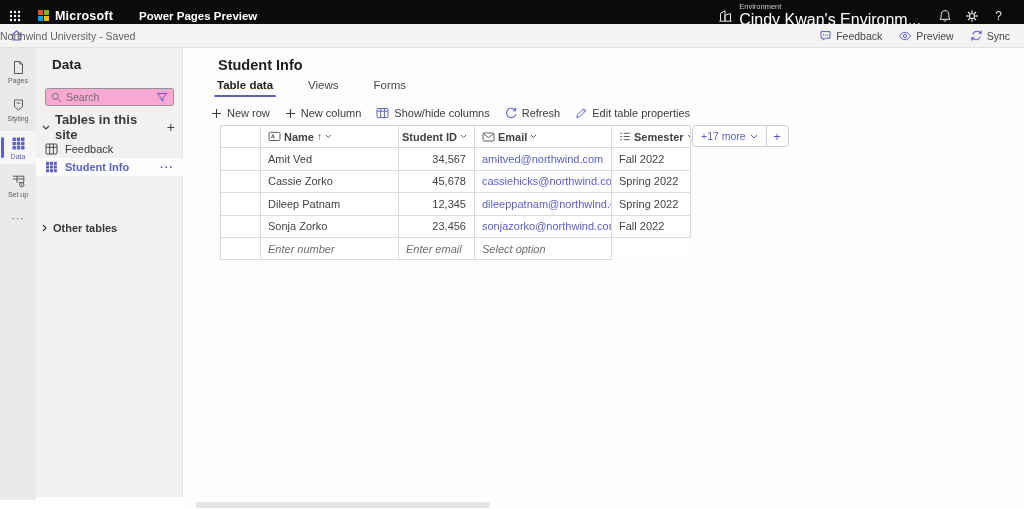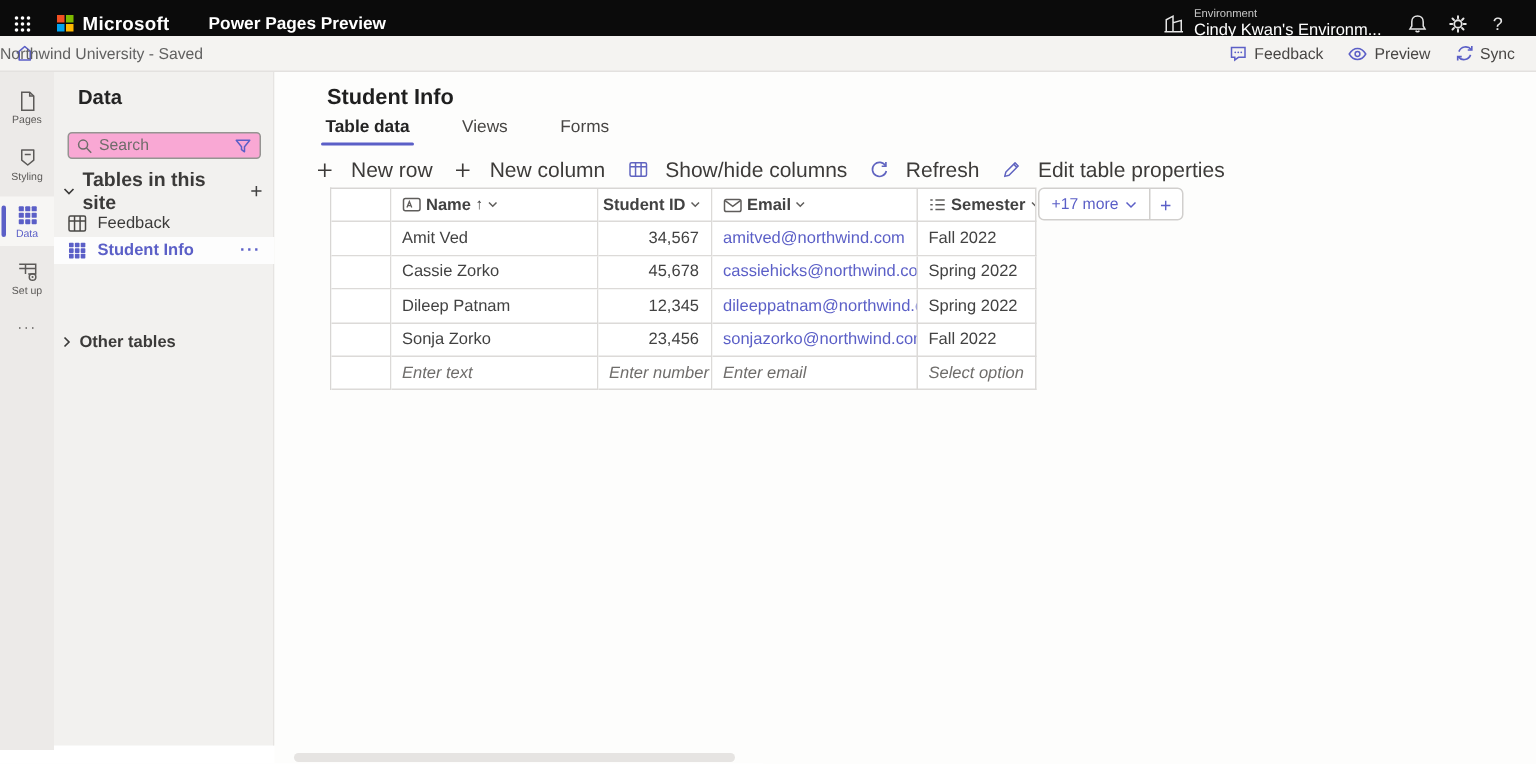--- a/index.html
+++ b/index.html
@@ -14,21 +14,21 @@
   .waffle { width:30px; height:24px; display:flex; align-items:center; justify-content:center; }
   .ms-logo { display:flex; align-items:center; gap:6px; margin-left:8px; }
   .ms-squares { display:grid; grid-template-columns:5px 5px; grid-template-rows:5px 5px; gap:1px; }
   .sq { width:5px; height:5px; }
   .ms-text { font-size:12.5px; font-weight:bold; letter-spacing:.2px; }
   .app-title { font-size:11.5px; font-weight:bold; margin-left:26px; }
   .tb-right { margin-left:auto; display:flex; align-items:center; height:24px; }
   .env { display:flex; align-items:center; gap:6px; padding:4px 10px; height:24px; }
   .env-text { display:flex; flex-direction:column; line-height:1.1; text-align:left; }
   .env-label { font-size:7.5px; color:#c8c8c8; }
-  .env-name { font-size:11px; color:#fff; }
+  .env-name { font-size:16px; color:#fff; }
   .tb-btn { width:27px; height:24px; display:flex; align-items:center; justify-content:center; color:#e8e8e8; }
   .help-q { font-size:12px; color:#e8e8e8; }
   .avatar { width:19px; height:19px; border-radius:50%; margin:0 8px 0 4px;
             background:radial-gradient(circle at 38% 30%, #b9cba4 0%, #7d9363 30%, #44522f 65%, #2a331f 100%); }
 
   
   .cmdbar { position:absolute; left:0; top:24px; width:1024px; height:24px; background:#f4f3f1;
             border-bottom:1px solid #e3e1df; display:flex; align-items:center; }
   .home-btn { width:32px; height:24px; display:flex; align-items:center; justify-content:center; }
   .site-status { position:absolute; left:0; right:0; text-align:left; font-size:10.5px; color:#616161; pointer-events:none; }
@@ -68,21 +68,21 @@
 
   
   .main { position:absolute; left:183px; top:48px; width:841px; height:461px; background:#fdfdfc; }
   .page-title { position:absolute; left:35px; top:9px; font-size:14.5px; font-weight:bold; color:#1f1f1f; }
   .tabs { position:absolute; left:15px; top:29px; display:flex; gap:13px; }
   .tab { position:relative; font-size:11.5px; color:#484644; padding:2px 3px 8px 3px;margin-left:16px; }
   .tab.selected { font-weight:bold; color:#242424; }
   .tab.selected::after { content:""; position:absolute; left:0; right:0; bottom:2px; height:2.5px;
                          border-radius:2px; background:#5b5fc7; }
   .toolbar { position:absolute; left:28px; top:56px; display:flex; align-items:center; gap:15px; height:18px; }
-  .tb-item { display:flex; align-items:center; gap:12px; font-size:14px; color:#3d3b39; }
+  .tb-item { display:flex; align-items:center; gap:5px; font-size:11px; color:#3d3b39; }
 
   
   .grid-table { position:absolute; left:37px; top:77px; display:grid;
                 grid-template-columns:40px 138px 76px 137px 79px; grid-auto-rows:22.4px;
                 border-top:1px solid #d8d6d4; border-left:1px solid #d8d6d4; background:#fff; }
   .cell { border-right:1px solid #dcdad8; border-bottom:1px solid #dcdad8; display:flex; align-items:center;
           padding:0 7px; font-size:11px; color:#424242; white-space:nowrap; overflow:hidden; background:#fff; }
   .cell.th { gap:3px; font-weight:bold; color:#424242; }
   .cell.th.right { justify-content:flex-end; }
   .cell.num { justify-content:flex-end; padding-right:8px; }
@@ -400,21 +400,20 @@
       <div class="cell email">dileeppatnam@northwind.com</div>
       <div class="cell">Spring 2022</div>
 
       <div class="cell"></div>
       <div class="cell">Sonja Zorko</div>
       <div class="cell num">23,456</div>
       <div class="cell email">sonjazorko@northwind.com</div>
       <div class="cell">Fall 2022</div>
 
       <div class="cell"></div>
-      <div class="cell ph">Enter text</div>
       <div class="cell ph">Enter number</div>
       <div class="cell ph">Enter email</div>
       <div class="cell ph">Select option</div>
     </div>
 
     <div class="more-cols">
       <button class="seg1">
         <span>+17 more</span>
         <svg class="ic" width="8" height="5" viewBox="0 0 8 5">
           <path d="M1 1l3 3 3-3" fill="none" stroke="#5b5fc7" stroke-width="1"></path>

